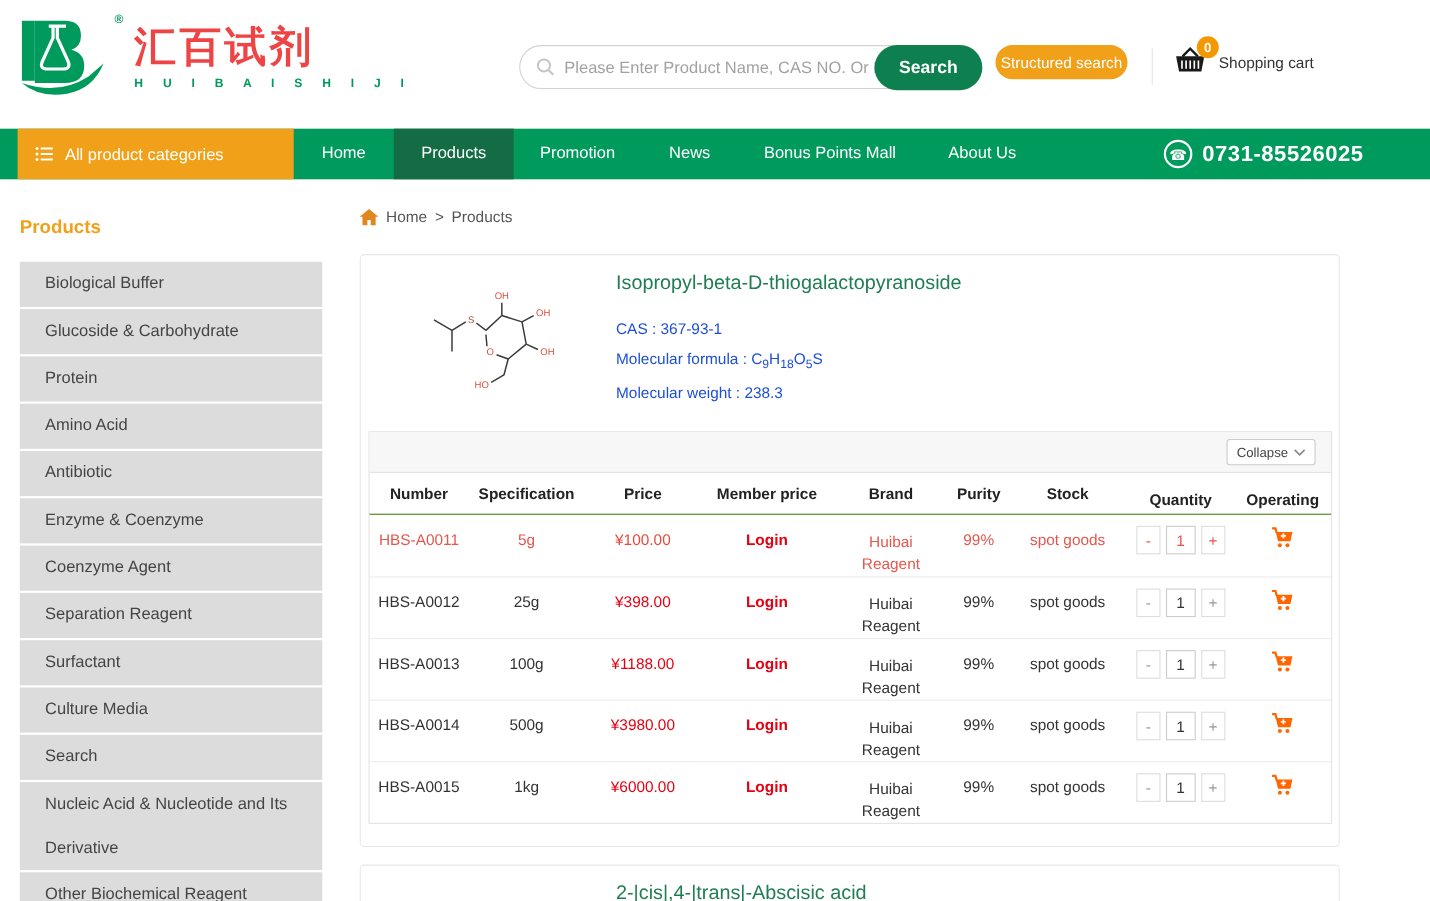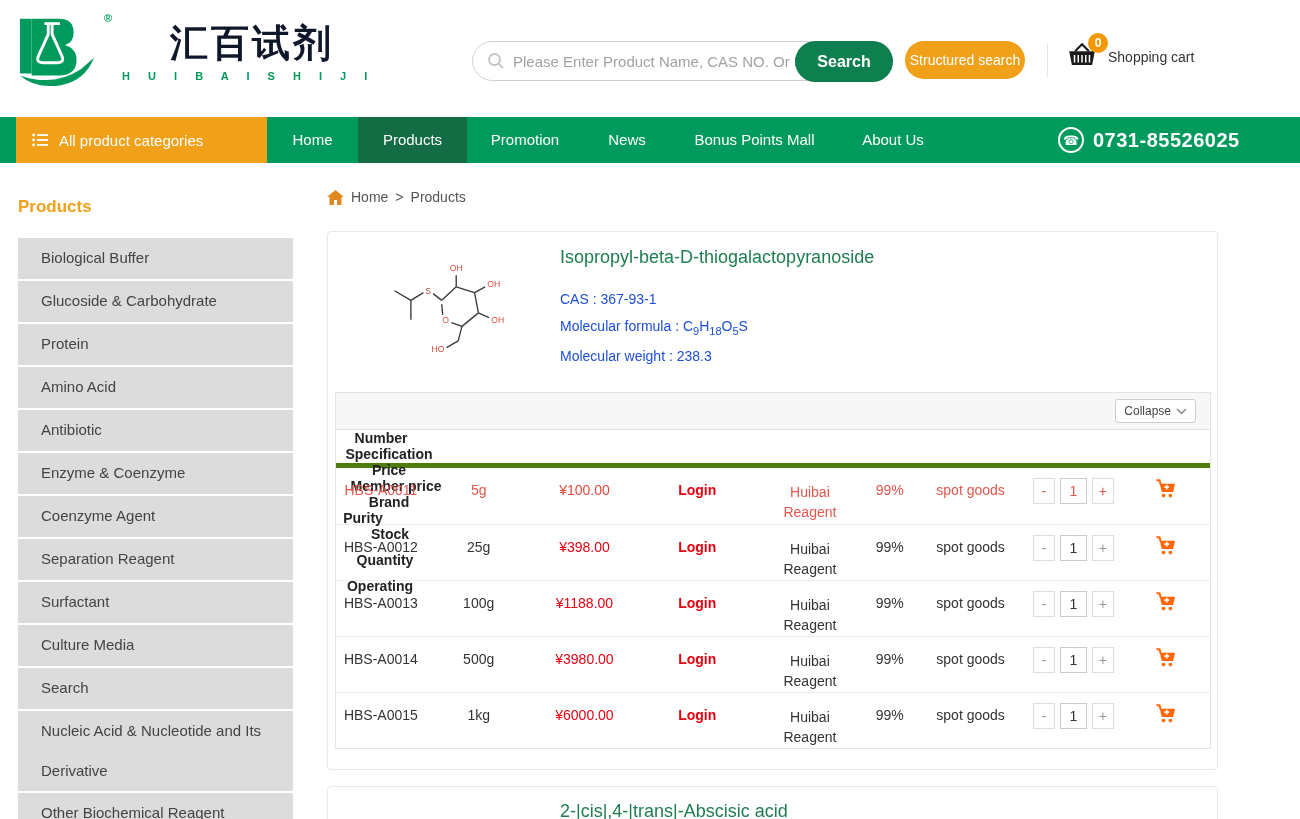--- a/index.html
+++ b/index.html
@@ -4,33 +4,33 @@
 <style>
   * { box-sizing: border-box; margin: 0; padding: 0; }
   html,body { width:1300px; height:819px; overflow:hidden; background:#fff;
     font-family:"Liberation Sans", sans-serif; position:relative; }
 
   
   .header { position:absolute; left:0; top:0; width:1300px; height:117px; background:#fff; }
   .logo { position:absolute; left:16px; top:10px; display:flex; gap:10px; align-items:flex-start; }
   .logo-mark { position:relative; }
   .logo-txt { display:flex; flex-direction:column; margin-top:14px; }
-  .logo-cn { font-size:38px; font-weight:bold; color:#0f172a; letter-spacing:3px; line-height:1.05;margin-left:48px; }
+  .logo-cn { font-size:38px; font-weight:bold; color:#ef4444; letter-spacing:3px; line-height:1.05; }
   .logo-en { font-size:11px; color:#009a5c; font-weight:bold; letter-spacing:7.5px; margin-top:6px; }
   .logo-reg { font-size:11px; color:#009a5c; font-weight:bold; margin-top:2px; margin-left:-6px; }
 
   .search-pill { position:absolute; left:472px; top:41px; width:421px; height:40px;
     border:1px solid #d2d2d2; border-radius:21px; background:#fff;
     display:flex; align-items:center; padding-left:14px; }
   .search-pill input { border:none; outline:none; flex:1; font-size:15px; color:#555; margin-left:8px; background:transparent; }
   .search-pill input::placeholder { color:#a2a2a2; }
   .search-btn { position:absolute; right:-1px; top:-1px; width:98px; height:41px; border:none;
     border-radius:21px; background:#0e7f4e; color:#fff; font-size:16px; font-weight:bold;
     display:flex; align-items:center; justify-content:center; cursor:pointer; }
-  .structured-btn { position:absolute; left:905px; top:41px; width:120px; height:38px; border:none;
+  .structured-btn { position:absolute; left:905px; top:41px; width:120px; height:31px; border:none;
     border-radius:20px; background:#f0a019; color:#fff; font-size:14px;
     display:flex; align-items:center; justify-content:center; cursor:pointer; }
   .hdr-divider { position:absolute; left:1047px; top:44px; height:33px; border-left:1px solid #e3e3e3; }
   .cart-area { position:absolute; left:1066px; top:42px; display:flex; align-items:flex-start; cursor:pointer; }
   .basket-wrap { position:relative; width:34px; height:30px; }
   .badge { position:absolute; left:22px; top:-9px; width:20px; height:20px; border-radius:50%;
     background:#f39800; color:#fff; font-size:12px; font-weight:bold;
     display:flex; align-items:center; justify-content:center; }
   .cart-label { font-size:14px; color:#333; margin-left:8px; margin-top:7px; }
 
@@ -71,21 +71,21 @@
   .prod-info { position:absolute; left:232px; top:48px; font-size:14px; color:#1d4ed8; }
   .prod-info div { margin-top:11px; }
   .prod-info sub { font-size:11px; }
 
   
   .spec-table { position:absolute; left:7px; top:160px; width:876px; border:1px solid #e3e3e3; background:#fff; }
   .tstrip { height:37px; background:#f7f7f7; border-bottom:1px solid #e3e3e3; position:relative; }
   .collapse-btn { position:absolute; right:14px; top:6px; height:24px; background:#fff;
     border:1px solid #ccc; border-radius:3px; padding:0 8px; font-size:12px; color:#444;
     display:flex; align-items:center; gap:5px; cursor:pointer; }
-  .thead { display:flex; height:38px; border-bottom:5px solid #4d7c0f;flex-direction:column; }
+  .thead { display:flex; height:38px; border-bottom:1px solid #4d7c0f; }
   .th { display:flex; align-items:center; justify-content:center; font-size:14px; font-weight:bold; color:#222; }
   .row { display:flex; height:56px; font-size:14px; color:#333; }
   .row + .row { border-top:1px solid #ececec; }
   .cell { display:flex; justify-content:center; padding-top:14px; text-align:center; }
   .c1{width:90px} .c2{width:106px} .c3{width:106px} .c4{width:120px} .c5{width:106px}
   .c6{width:54px} .c7{width:108px} .c8{width:98px; padding-top:10px; gap:5px;} .c9{width:88px; padding-top:10px;}
   .cell.price { color:#e60012; }
   .member-link { color:#e60012; font-weight:bold; text-decoration:none; cursor:pointer; }
   .brand-lines { line-height:20px; }
   .step-btn { width:22px; height:26px; border:1px solid #ddd; background:#fff; color:#999;

